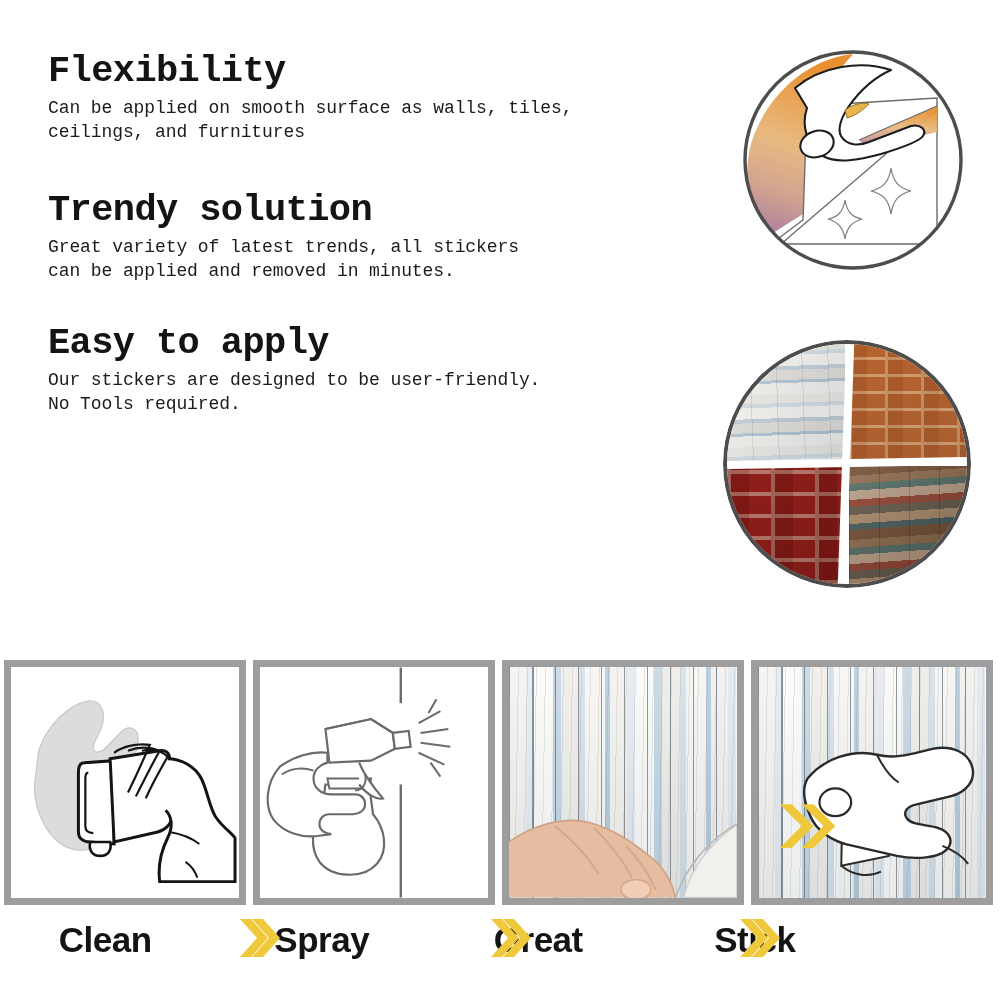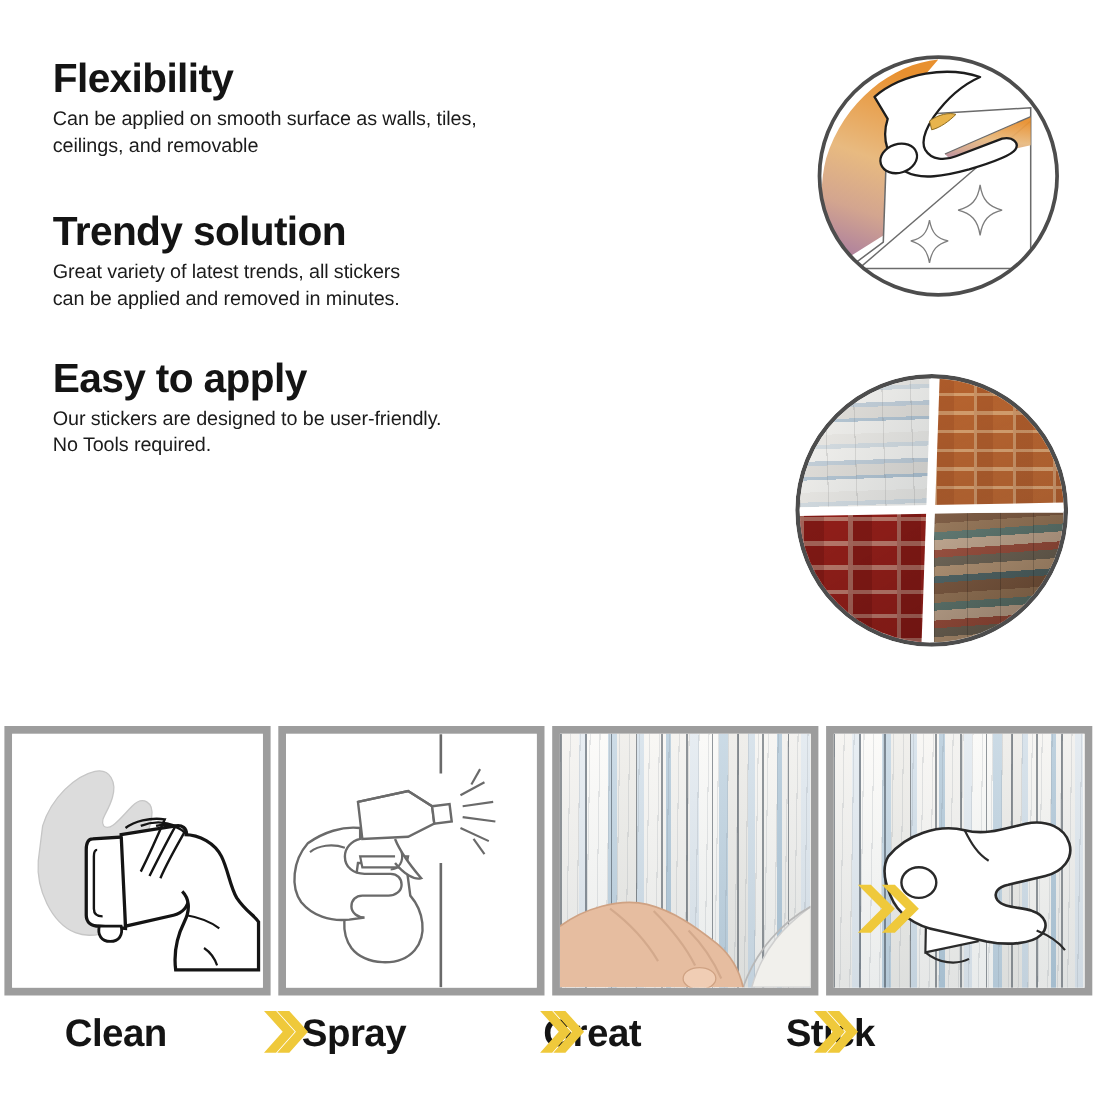--- a/index.html
+++ b/index.html
@@ -20,20 +20,21 @@
 
   
   .features {
     position: absolute;
     left: 48px;
     top: 52px;
     width: 690px;
   }
   .feature {
     margin-bottom: 26px;
+    font-family: Liberation Mono, monospace;
   }
   .feature-title {
     font-size: 37px;
     font-weight: bold;
     line-height: 1.08;
     letter-spacing: -0.6px;
     color: #141414;
     margin: 0 0 5px 0;
     white-space: nowrap;
   }
@@ -285,21 +286,21 @@
 </style>
 </head>
 <body>
 
 <div class="features">
 
   <div class="feature" id="feature-0">
     <h2 class="feature-title">Flexibility</h2>
     <p class="feature-desc">
       <span>Can be applied on smooth surface as walls, tiles,</span>
-      <span class="l2">ceilings, and removable</span>
+      <span class="l2">ceilings, and furnitures</span>
     </p>
   </div>
 
   <div class="feature" id="feature-1">
   </div>
 
   <div class="feature" id="feature-2">
     <h2 class="feature-title">Trendy solution</h2>
     <p class="feature-desc">
       <span>Great variety of latest trends, all stickers</span>

